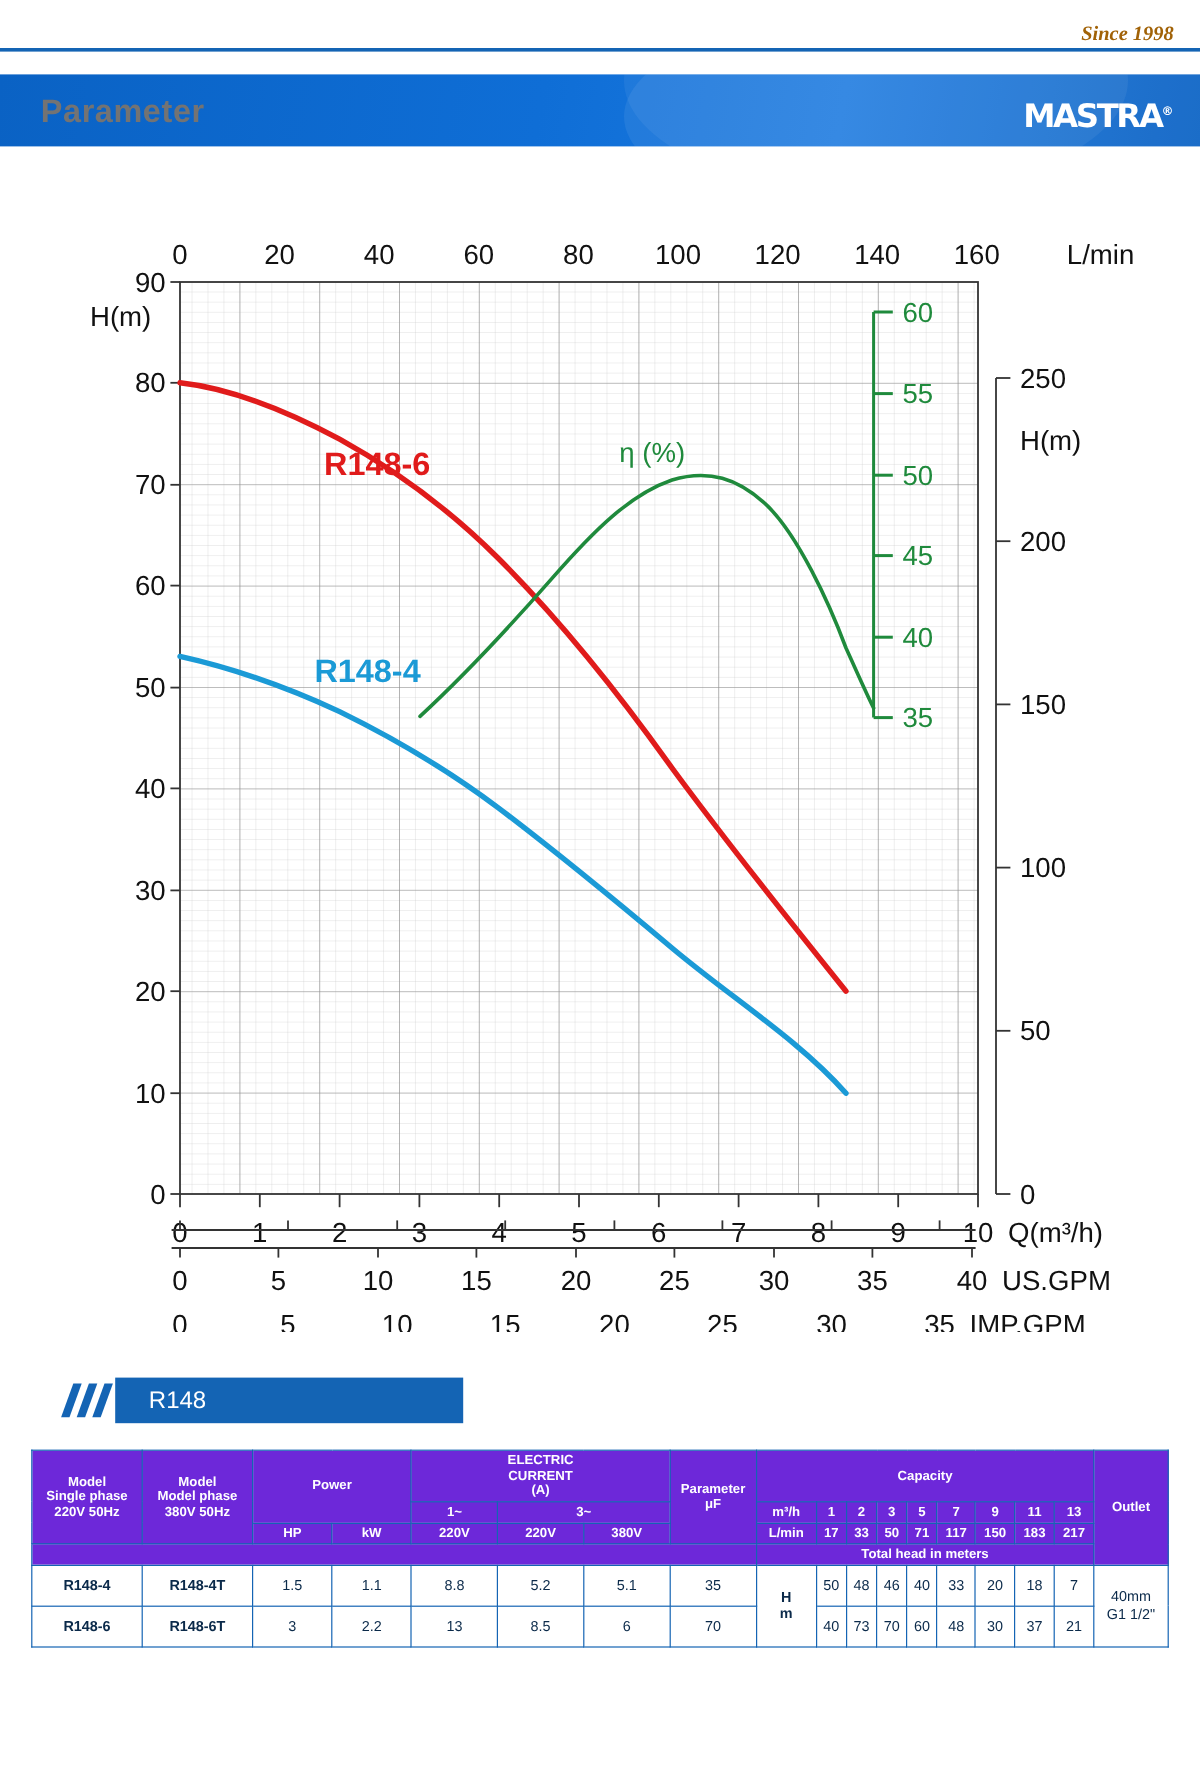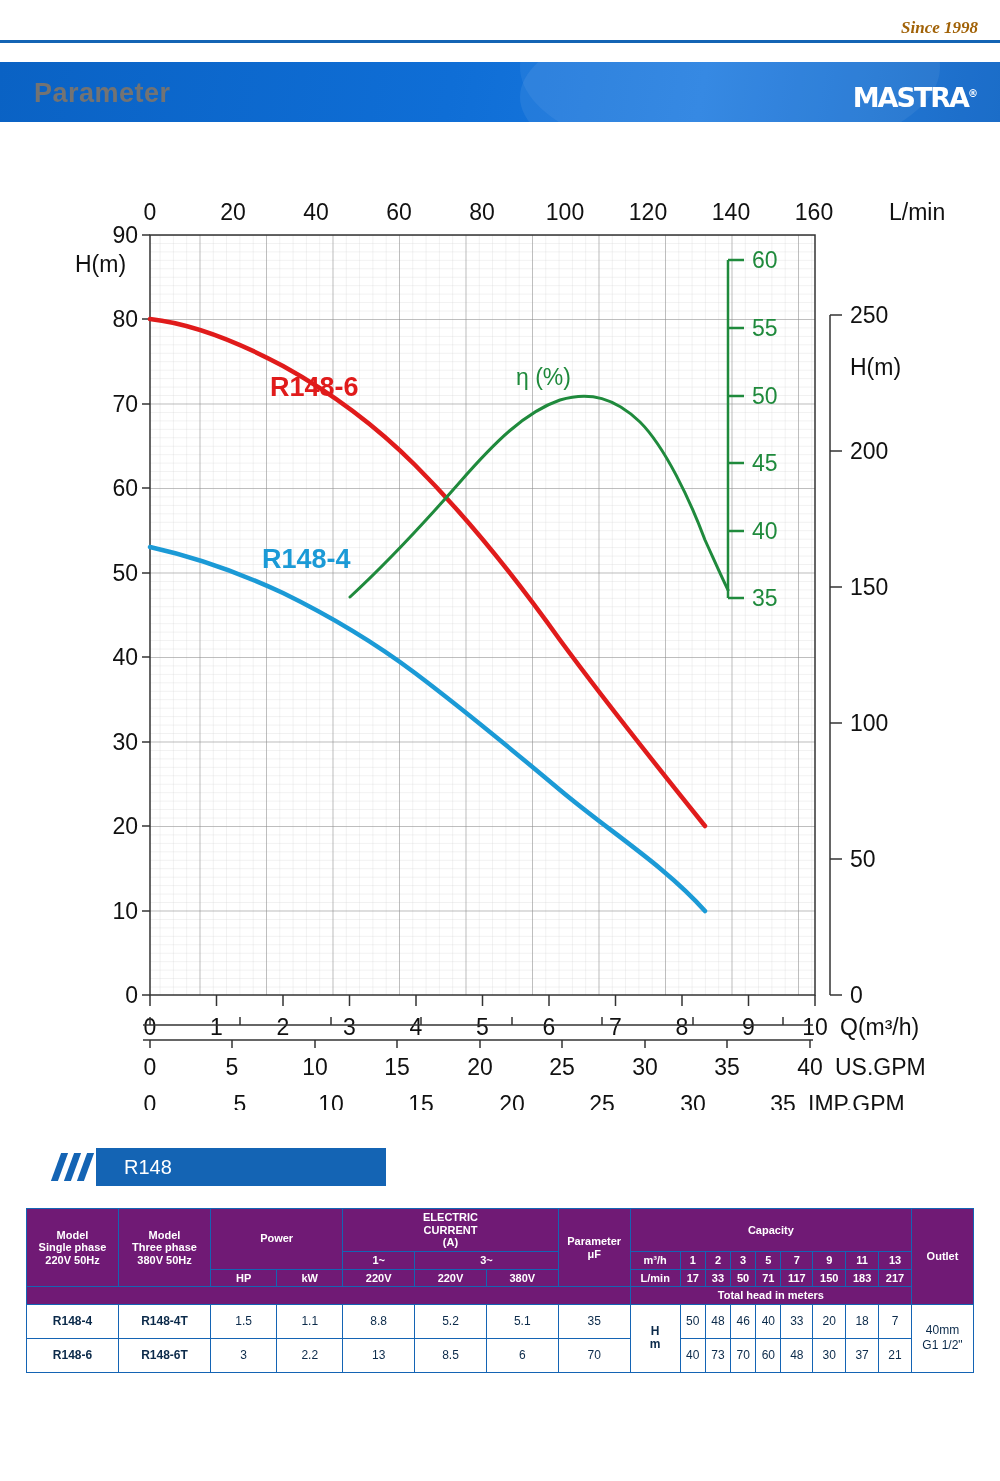--- a/index.html
+++ b/index.html
@@ -75,21 +75,21 @@
 
   table.spec {
     position:absolute; left:26px; top:1208px; width:948px;
     border-collapse:collapse; font-size:11px;
   }
   table.spec td, table.spec th {
     border:1px solid #1464b4; text-align:center; vertical-align:middle;
     padding:2px 1px; color:#0b2a4a;
   }
   table.spec thead th {
-    background:#701a75; color:#ffffff; font-weight:bold; font-size:11px;
+    background:#6d28d9; color:#ffffff; font-weight:bold; font-size:11px;
     line-height:1.15;
   }
   table.spec tbody td { background:#ffffff; height:34px; font-size:12px; }
   table.spec tbody td.modelcell { font-weight:bold; }
   .outlet-cell { font-size:11px; line-height:1.3; }
   .hm-cell { font-weight:bold; font-size:10px; line-height:1.1; }
 </style>
 </head>
 <body>
 
@@ -305,21 +305,21 @@
 <table class="spec">
   <thead>
     <tr>
       <th rowspan="3" style="width:92px">
         <div>Model</div>
         <div>Single phase</div>
         <div>220V 50Hz</div>
       </th>
       <th rowspan="3" style="width:92px">
         <div>Model</div>
-        <div>Three phase</div>
+        <div>Model phase</div>
         <div>380V 50Hz</div>
       </th>
       <th colspan="2" rowspan="2" style="width:86px">Power</th>
       <th colspan="3" style="width:140px">
         <div>ELECTRIC</div>
         <div>CURRENT</div>
         <div>(A)</div>
       </th>
       <th rowspan="3" style="width:72px">
         <div>Parameter</div>

